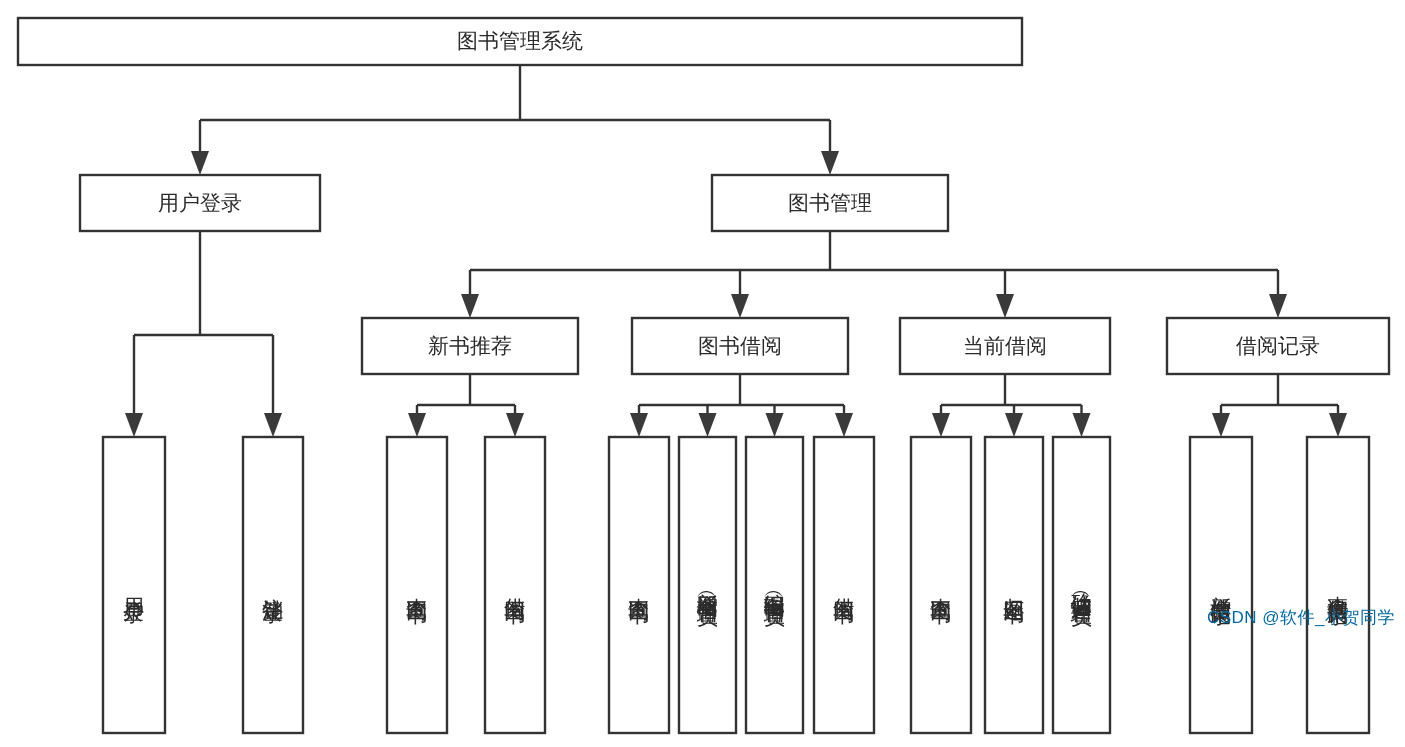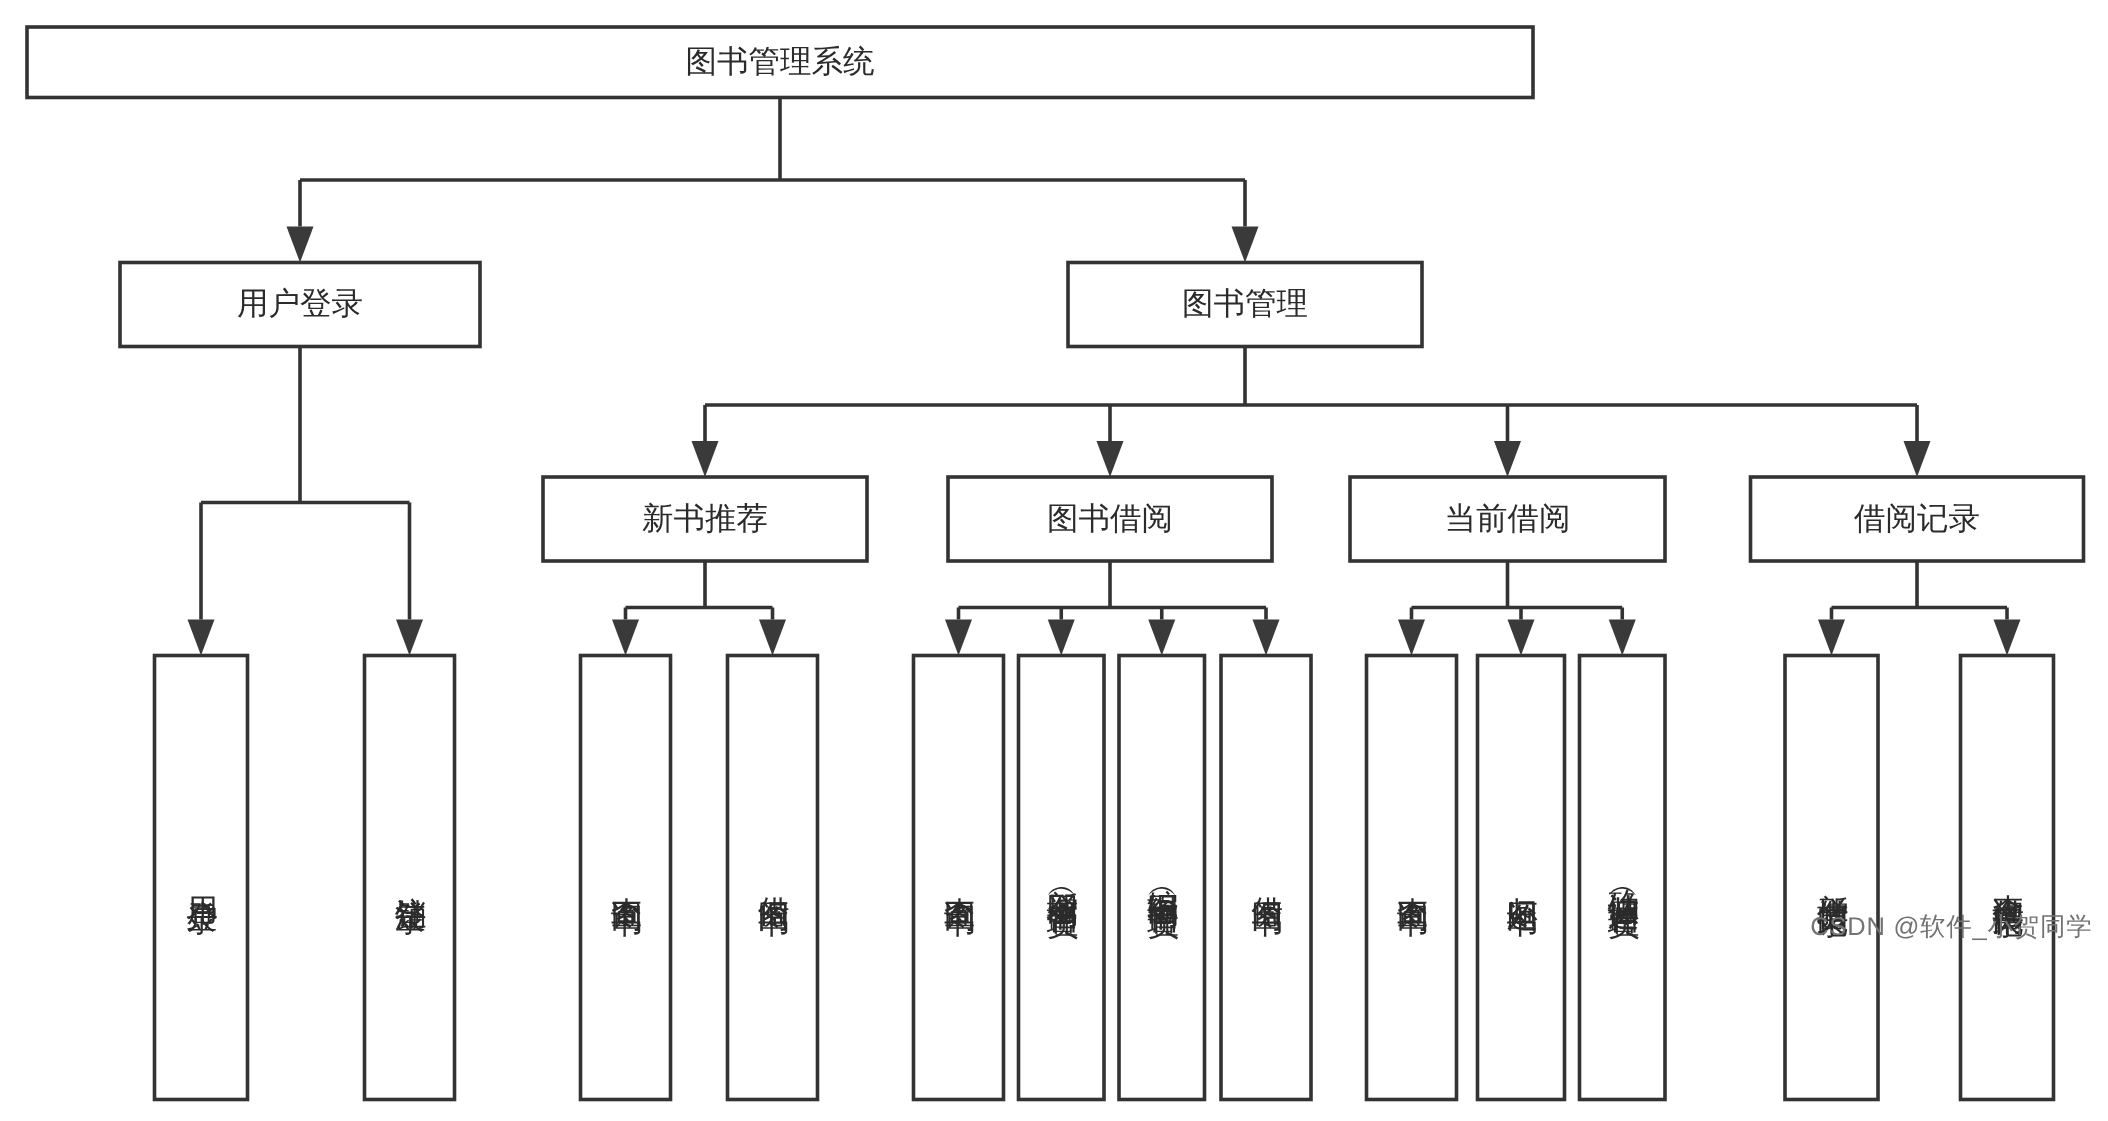--- a/index.html
+++ b/index.html
@@ -64,21 +64,21 @@
     text-align: center;
     white-space: pre;
     pointer-events: none;
   }
   .watermark {
     position: absolute;
     right: 10px;
     bottom: 6px;
     font-family: "Liberation Sans", "DejaVu Sans", sans-serif;
     font-size: 17px;
-    color: #737373;
+    color: #0369a1;
     letter-spacing: 0.5px;
     white-space: nowrap;
   }
 </style>
 </head>
 <body>
 
 <div id="diagram-root">
 
   <svg id="tree-svg" viewBox="0 0 1405 747" xmlns="http://www.w3.org/2000/svg">

